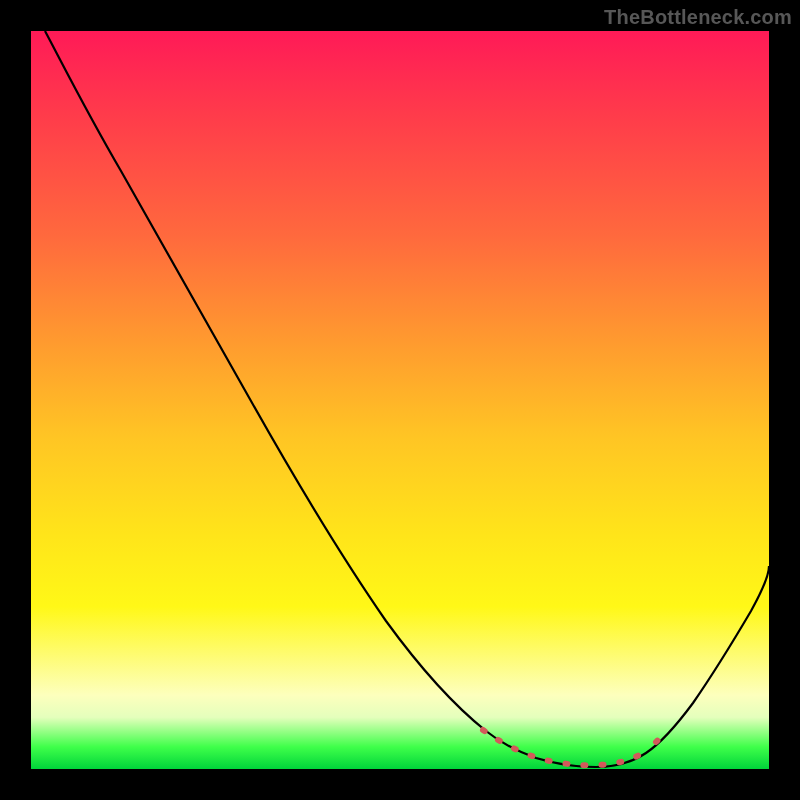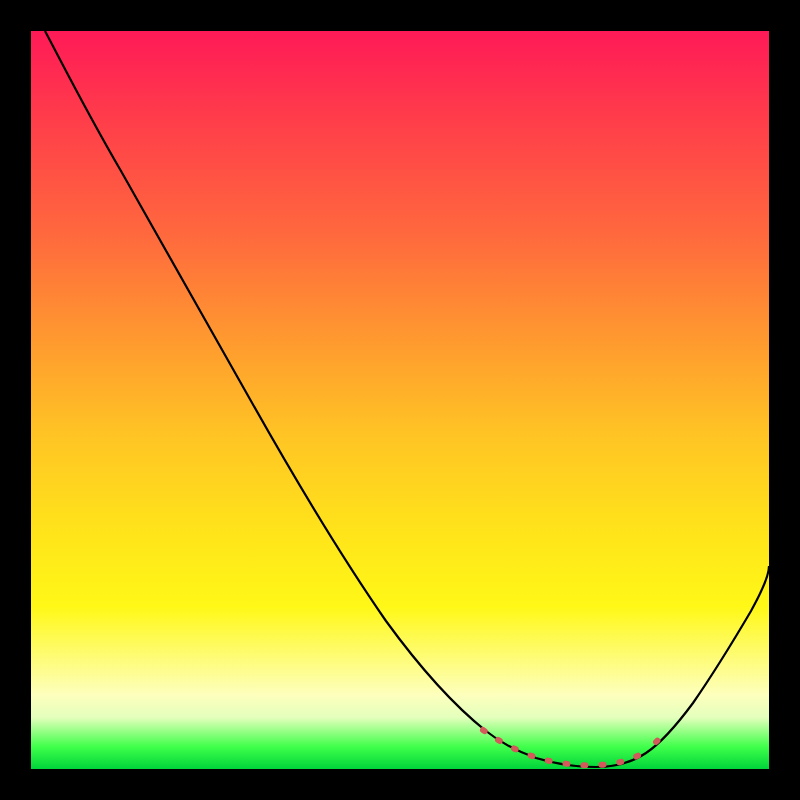--- a/index.html
+++ b/index.html
@@ -61,20 +61,21 @@
     stroke-width: 6;
     stroke-linecap: round;
     stroke-dasharray: 2 16;
   }
 </style>
 </head>
 <body>
 
 <div class="container">
 
+  <div class="watermark">TheBottleneck.com</div>
 
   <div class="plot-area">
     <svg class="curves" viewBox="0 0 738 738" preserveAspectRatio="none">
 
       <path class="curve-main" d="M 14 0
                C 30 30, 55 80, 90 140
                C 130 210, 175 290, 220 370
                C 265 450, 310 525, 355 590
                C 395 645, 430 680, 455 700
                C 470 712, 485 720, 505 727

